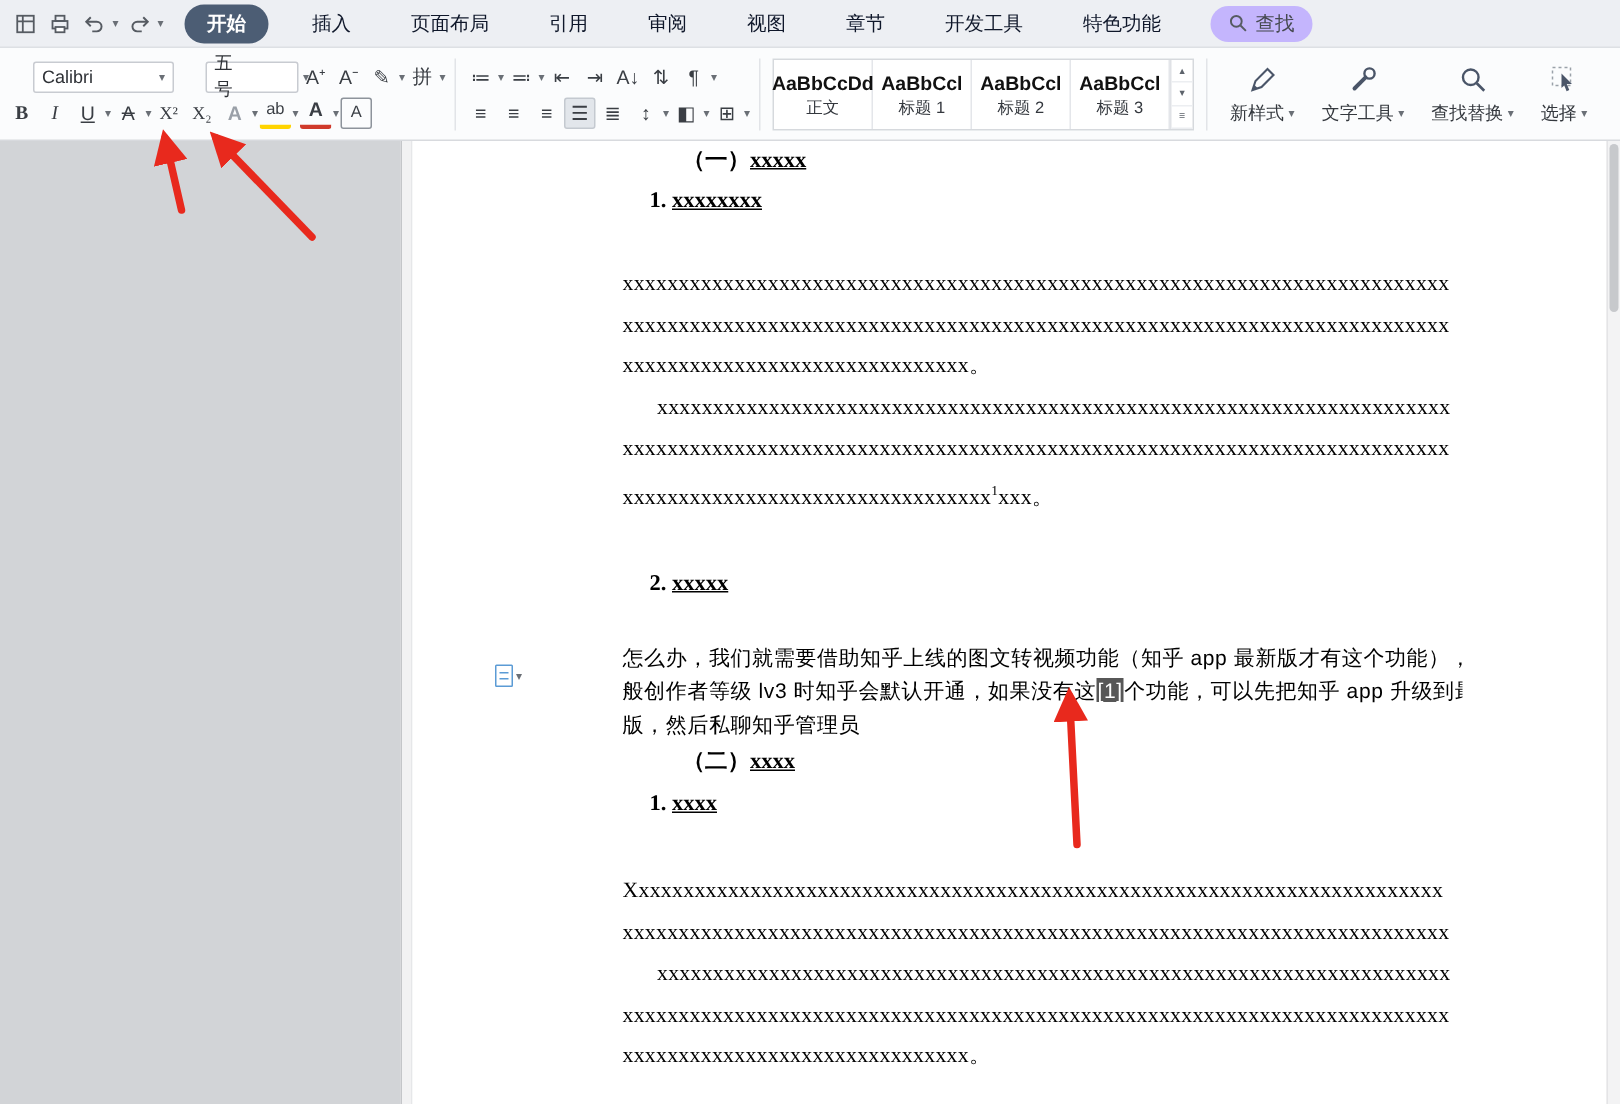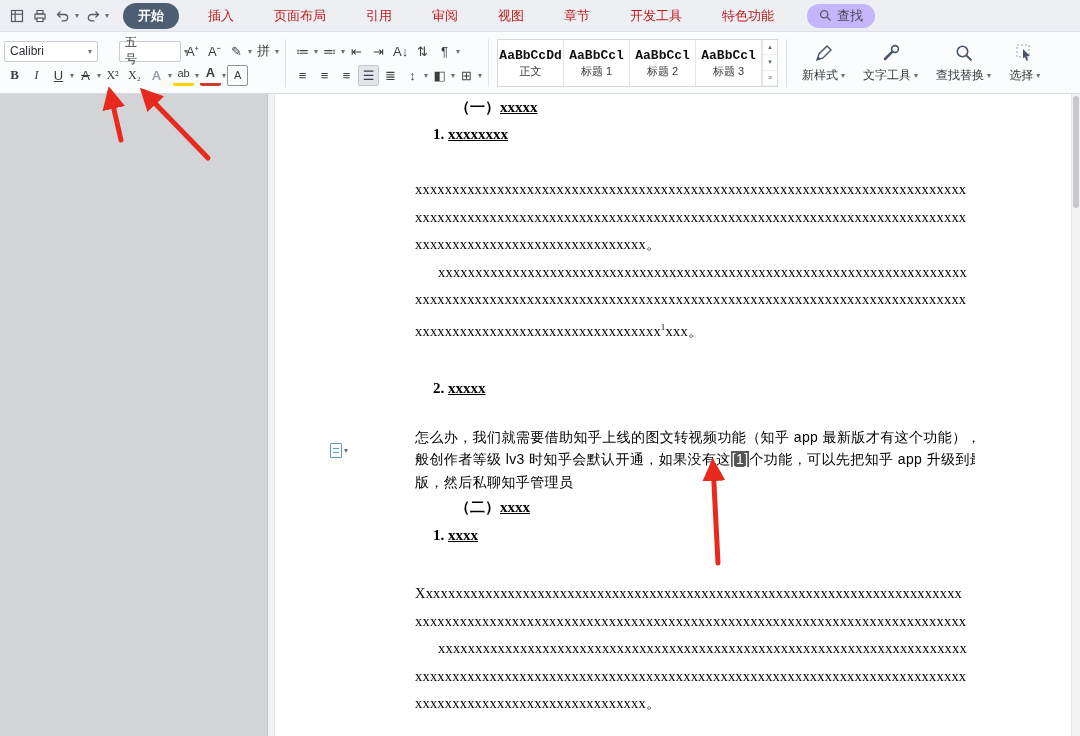--- a/index.html
+++ b/index.html
@@ -7,32 +7,32 @@
   body { font-family: "Liberation Sans", sans-serif; }
   .app { position:relative; width:1080px; height:736px; background:#fff; overflow:hidden; }
 
   
   .titlebar { height:32px; background:#edeff3; border-bottom:1px solid #dde0e4;
     display:flex; align-items:center; padding:0 8px; }
   .qat { display:flex; align-items:center; gap:5px; margin-right:14px; }
   .qicon { width:18px; height:18px; display:inline-flex; align-items:center; justify-content:center; border-radius:3px; }
   .ddv { font-size:8px; color:#6a6f76; margin-left:-2px; }
   .tabs { display:flex; align-items:center; gap:18px; }
-  .tab { padding:4px 11px; font-size:13px; color:#b91c1c; border-radius:4px; white-space:nowrap; }
+  .tab { padding:4px 11px; font-size:13px; color:#0f172a; border-radius:4px; white-space:nowrap; }
   .tab.active { background:#4c5d74; color:#fff; border-radius:13px; padding:4px 15px; font-weight:bold; }
   .tab-search { display:flex; align-items:center; gap:5px; margin-left:22px; font-size:13px; color:#45494f;
     background:#c4b5fd; border-radius:12px; padding:3px 12px; }
 
   
   .ribbon { height:62px; background:#fbfcfd; border-bottom:1px solid #d8dade;
     display:flex; align-items:stretch; padding:3px 4px 2px 4px; }
   .rgroup { display:flex; flex-direction:column; justify-content:center; gap:3px; }
   .rrow { display:flex; align-items:center; gap:1px; }
   .combo { display:flex; align-items:center; justify-content:space-between; background:#fff;
-    border:1px solid #c8cbd1; border-radius:2px; height:21px; padding:0 5px; font-size:12px; color:#2e3136; }
+    border:1px solid #c8cbd1; border-radius:2px; height:21px; padding:0 5px; font-size:12px; color:#2e3136;margin-left:18px; }
   .combo .dd { margin-left:4px; }
   .w-name { width:94px; }
   .w-size { width:62px; margin-left:20px;gap:43px; }
   .icon-btn { min-width:21px; height:21px; display:inline-flex; align-items:center; justify-content:center;
     font-size:13px; color:#3a3e44; border-radius:2px; padding:0 2px; position:relative; }
   .icon-btn.active { background:#e2e6eb; border:1px solid #c4c9d0; }
   .dd { font-size:8px; color:#6a6f76; }
   .vdiv { width:1px; background:#e2e4e8; margin:4px 6px; }
   .b { font-weight:bold; font-family:"Liberation Serif",serif; }
   .i { font-style:italic; font-family:"Liberation Serif",serif; }
@@ -40,21 +40,21 @@
   .strike { text-decoration:line-through; }
   .supsub { font-size:12px; font-family:"Liberation Serif",serif; }
   .fx-gray { color:#9aa0a8; font-weight:bold; }
   .hl-btn { font-size:11px; border-bottom:3px solid #ffd400; line-height:11px; padding-bottom:0; }
   .fc-btn { font-weight:bold; border-bottom:3px solid #d03a2b; line-height:12px; padding-bottom:1px; }
   .boxed { border:1px solid #8d939b; font-size:11px; padding:0 3px; line-height:13px; }
 
   .gallery { display:flex; align-items:stretch; border:1px solid #d6d9dd; background:#fff; margin:4px 2px; }
   .style-box { width:66px; display:flex; flex-direction:column; align-items:center; justify-content:center;
     border-right:1px solid #e4e6ea; gap:1px; }
-  .style-preview { font-family:Liberation Mono, monospace; font-weight:bold; font-size:13px; color:#111; white-space:nowrap; }
+  .style-preview { font-family:Liberation Sans, sans-serif; font-weight:bold; font-size:13px; color:#111; white-space:nowrap; }
   .style-name { font-size:11px; color:#34383e; white-space:nowrap; }
   .gallery-ctl { width:15px; display:flex; flex-direction:column; border-left:1px solid #e0e2e6; }
   .gallery-ctl span { flex:1; display:flex; align-items:center; justify-content:center; font-size:7px; color:#5d636b; border-bottom:1px solid #eceef1; }
 
   .big-btn { display:flex; flex-direction:column; align-items:center; justify-content:center; gap:4px;
     padding:0 9px; font-size:12px; color:#34383e; border-radius:3px; }
   .big-label { display:flex; align-items:center; gap:3px; white-space:nowrap; }
 
   
   .content { position:relative; height:642px; display:flex; }

